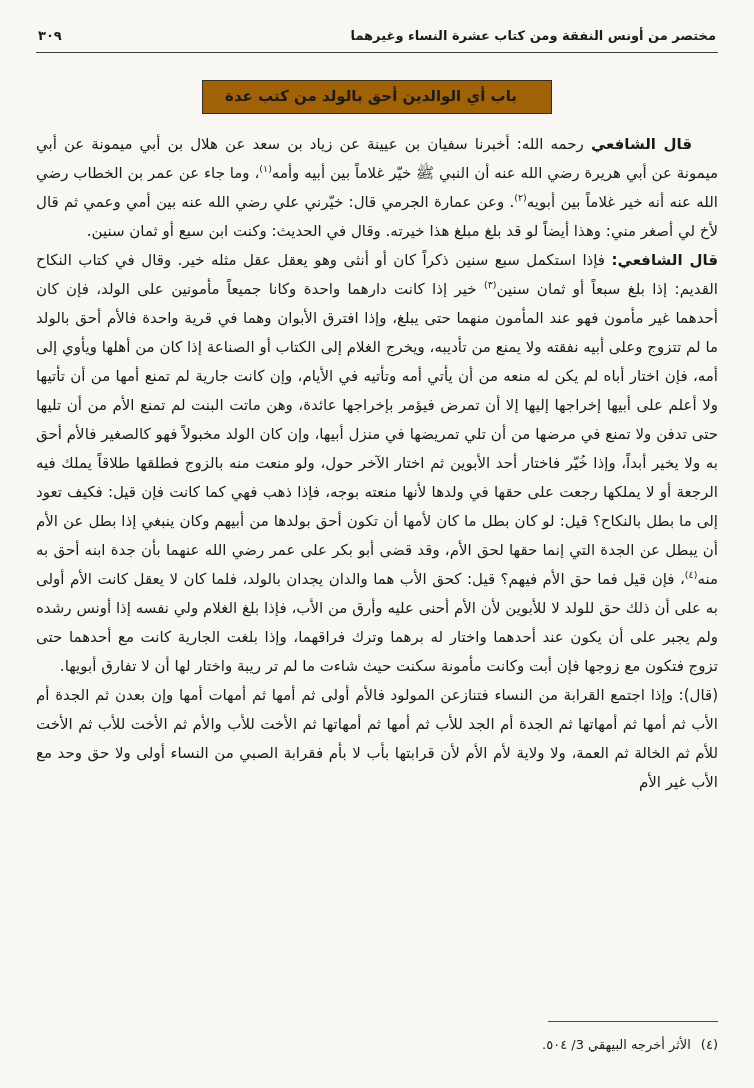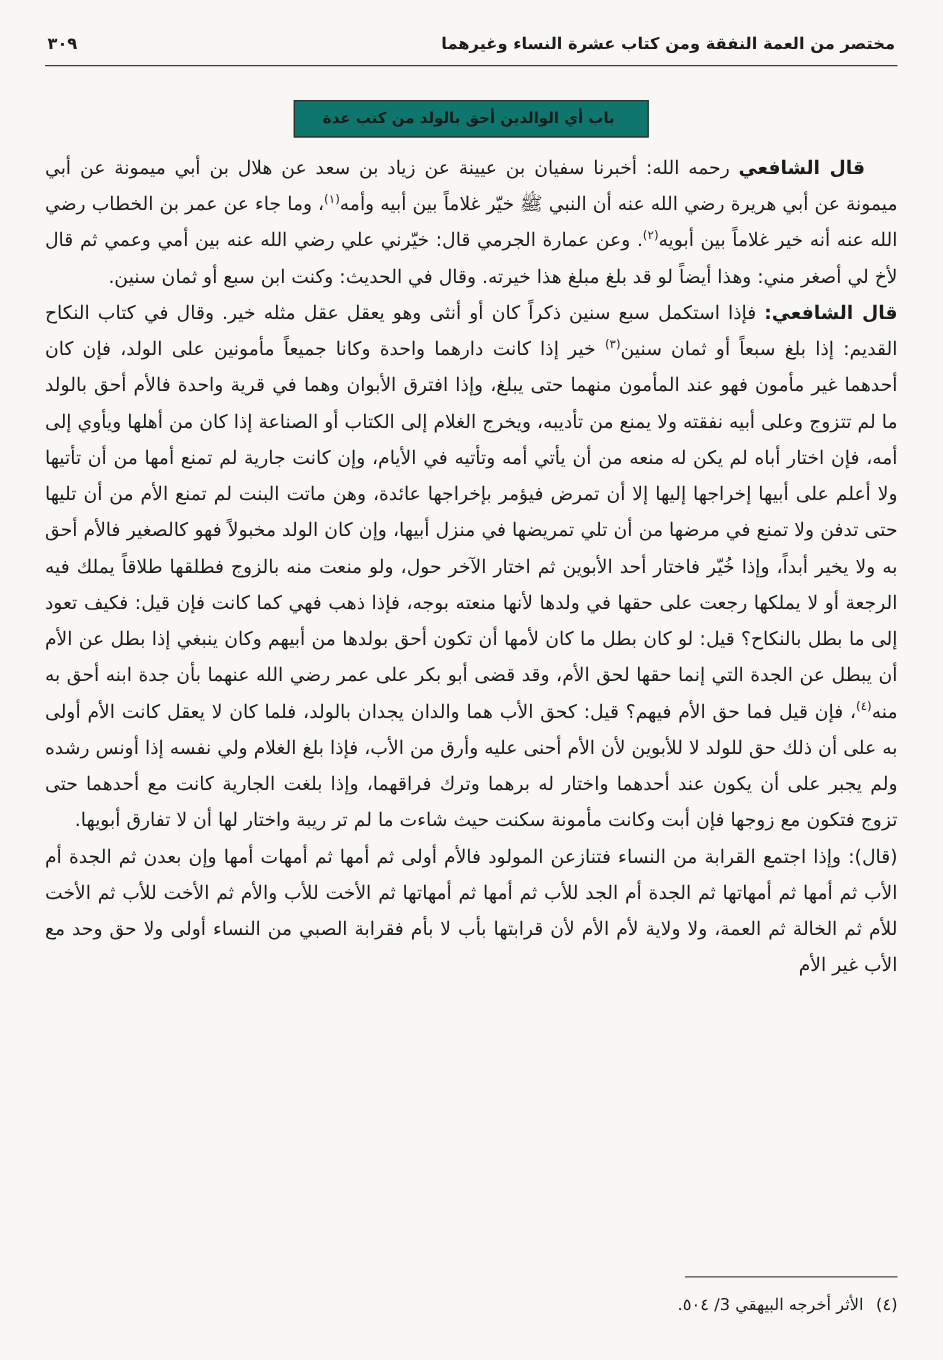--- a/index.html
+++ b/index.html
@@ -24,27 +24,27 @@
     align-items: flex-end;
     padding: 0 2px 6px 2px;
   }
   .running-header { font-weight: bold; font-size: 13px; letter-spacing: 0; }
   .page-number { font-weight: bold; font-size: 13px; }
   .header-rule { border-top: 1.6px solid #3c3c3c; margin-top: 3px; }
   .title-wrap { text-align: center; margin-top: 27px; }
   .title-box {
     display: inline-block;
     border: 1.5px solid #2f2f2f;
-    padding: 6px 26px 8px 22px;
+    padding: 6px 34px 8px 22px;
     font-weight: bold;
-    font-size: 12px;
-    background: #0f766e;
+    font-size: 15px;
+    background: #a16207;
   }
   .body-text {
-    margin-top: 10px;
+    margin-top: 16px;
     font-size: 15px;
     line-height: 29px;
     text-align: justify;
   }
   .body-text p { margin: 0; }
   p.indent { text-indent: 26px; }
   .lead { font-weight: bold; }
   sup { font-size: 9.5px; line-height: 0; vertical-align: super; }
   .footnotes {
     position: absolute;
@@ -59,21 +59,21 @@
   .fn-col { width: 47%; }
   .fn-item { white-space: nowrap; }
   .fn-marker { display: inline-block; margin-left: 10px; }
 </style>
 </head>
 <body>
 
 <div class="page">
 
   <div class="header">
-    <div class="running-header">مختصر من العمة النفقة ومن كتاب عشرة النساء وغيرهما</div>
+    <div class="running-header">مختصر من أونس النفقة ومن كتاب عشرة النساء وغيرهما</div>
     <div class="page-number">٣٠٩</div>
   </div>
   <div class="header-rule"></div>
 
   <div class="title-wrap">
     <div class="title-box">باب أي الوالدين أحق بالولد من كتب عدة</div>
   </div>
 
   <div class="body-text">
     <p class="indent"><span class="lead">قال الشافعي</span><span class="sup-markers"> رحمه الله: أخبرنا سفيان بن عيينة عن زياد بن سعد عن هلال بن أبي ميمونة عن أبي ميمونة عن أبي هريرة رضي الله عنه أن النبي ﷺ خيّر غلاماً بين أبيه وأمه<sup>(١)</sup>، وما جاء عن عمر بن الخطاب رضي الله عنه أنه خير غلاماً بين أبويه<sup>(٢)</sup>. وعن عمارة الجرمي قال: خيّرني علي رضي الله عنه بين أمي وعمي ثم قال لأخ لي أصغر مني: وهذا أيضاً لو قد بلغ مبلغ هذا خيرته. وقال في الحديث: وكنت ابن سبع أو ثمان سنين.</span></p>

